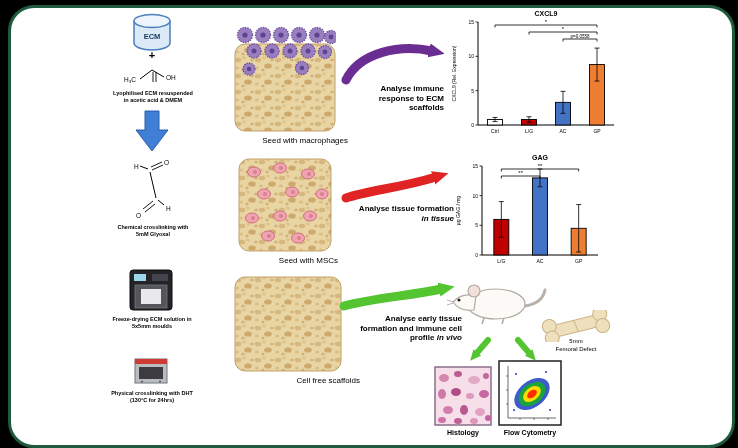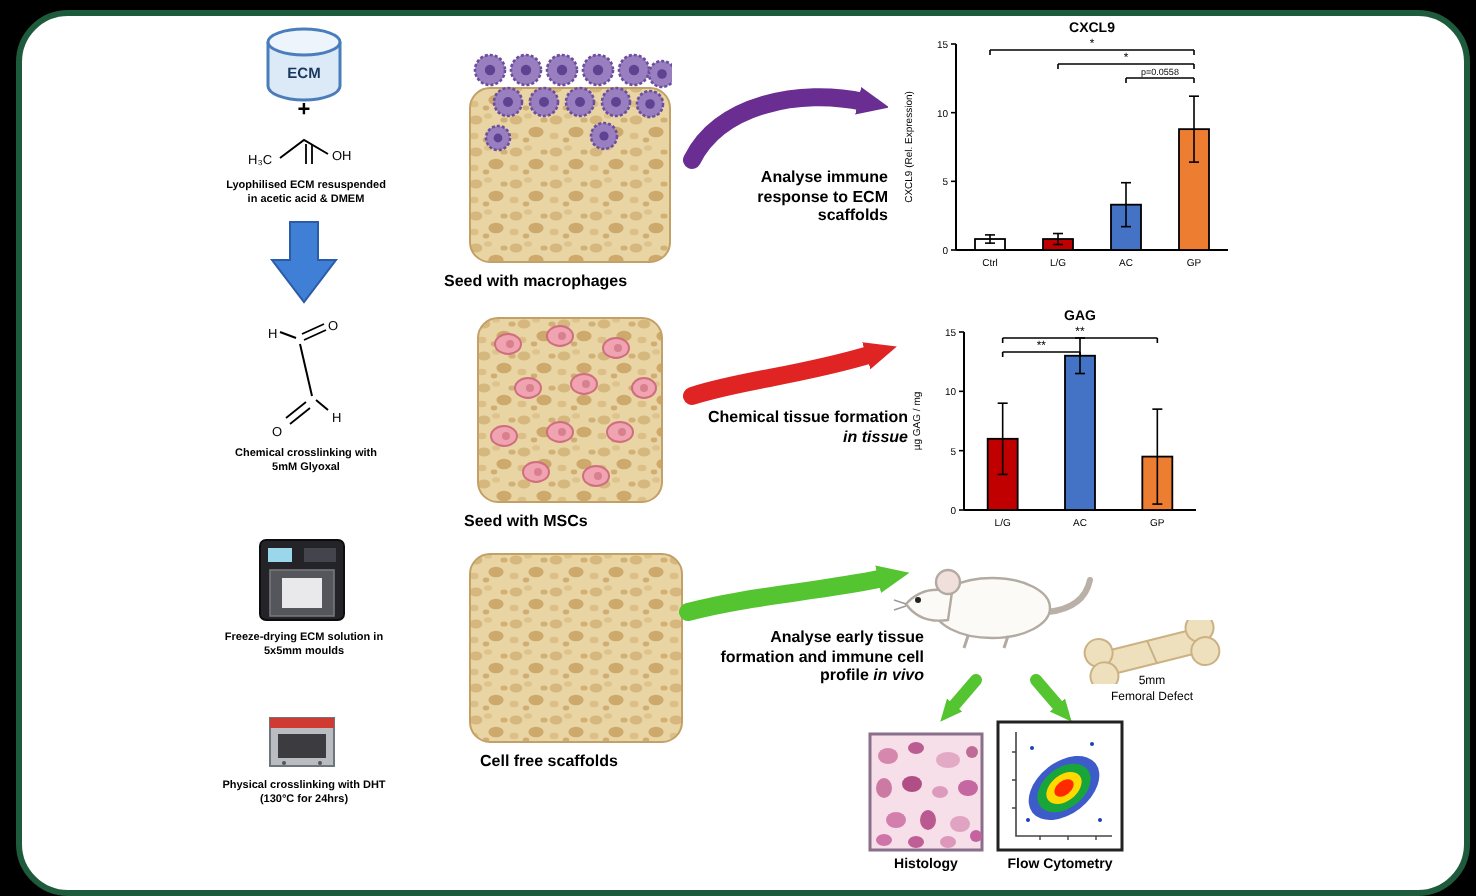--- a/index.html
+++ b/index.html
@@ -1,21 +1,21 @@
 <!DOCTYPE html>
 <html><head>
 <meta charset="utf-8">
 <style>
   html,body{margin:0;padding:0}
   body{width:738px;height:448px;background:#000;font-family:"Liberation Sans",sans-serif;position:relative;overflow:hidden}
   .panel{position:absolute;left:8px;top:5px;width:721px;height:437px;background:#fff;border:3px solid #1e5b3c;border-radius:26px}
   .abs{position:absolute}
   .cap{font-size:5.5px;font-weight:bold;text-align:center;color:#000;line-height:1.25}
   .plus{font-size:11px;font-weight:bold;text-align:center;color:#000}
-  .slabel{font-size:8px;font-weight:bold;text-align:left;color:#000}
+  .slabel{font-size:8px;font-weight:normal;text-align:right;color:#000}
   .atext{font-size:8px;font-weight:bold;text-align:right;color:#000;line-height:1.2}
   .blabel{font-size:7px;font-weight:bold;text-align:center;color:#000}
   .defect{font-size:6px;text-align:center;color:#000;line-height:1.25}
   svg{display:block}
 </style>
 </head>
 <body>
 
 <div class="panel"></div>
 
@@ -185,21 +185,21 @@
 <div class="abs atext" style="left:346px;top:84px;width:98px"><span>Analyse immune response to ECM scaffolds</span></div>
 
 <svg class="abs" style="left:340px;top:164px" width="112" height="44">
   <defs>
       <marker id="ahr" markerUnits="userSpaceOnUse" markerWidth="20" markerHeight="20" refX="3" refY="10" orient="auto">
         <path d="M0,3 L16,10 L0,17 Z" fill="#e02424"></path>
       </marker>
     </defs>
   <path d="M 6 34 C 30 26, 60 24, 96 13" fill="none" stroke="#e02424" stroke-width="9" stroke-linecap="round" marker-end="url(#ahr)"></path>
 </svg>
-<div class="abs atext" style="left:350px;top:204px;width:104px"><span>Chemical tissue formation</span> <i>in tissue</i></div>
+<div class="abs atext" style="left:350px;top:204px;width:104px"><span>Analyse tissue formation</span> <i>in tissue</i></div>
 
 <svg class="abs" style="left:338px;top:278px" width="120" height="38">
   <defs>
       <marker id="ahg" markerUnits="userSpaceOnUse" markerWidth="20" markerHeight="20" refX="3" refY="10" orient="auto">
         <path d="M0,3 L16,10 L0,17 Z" fill="#55c431"></path>
       </marker>
     </defs>
   <path d="M 6 28 C 36 20, 70 18, 104 11" fill="none" stroke="#55c431" stroke-width="9" stroke-linecap="round" marker-end="url(#ahg)"></path>
 </svg>
 <div class="abs atext" style="left:350px;top:314px;width:112px"><span>Analyse early tissue formation and immune cell profile</span> <i>in vivo</i></div>

